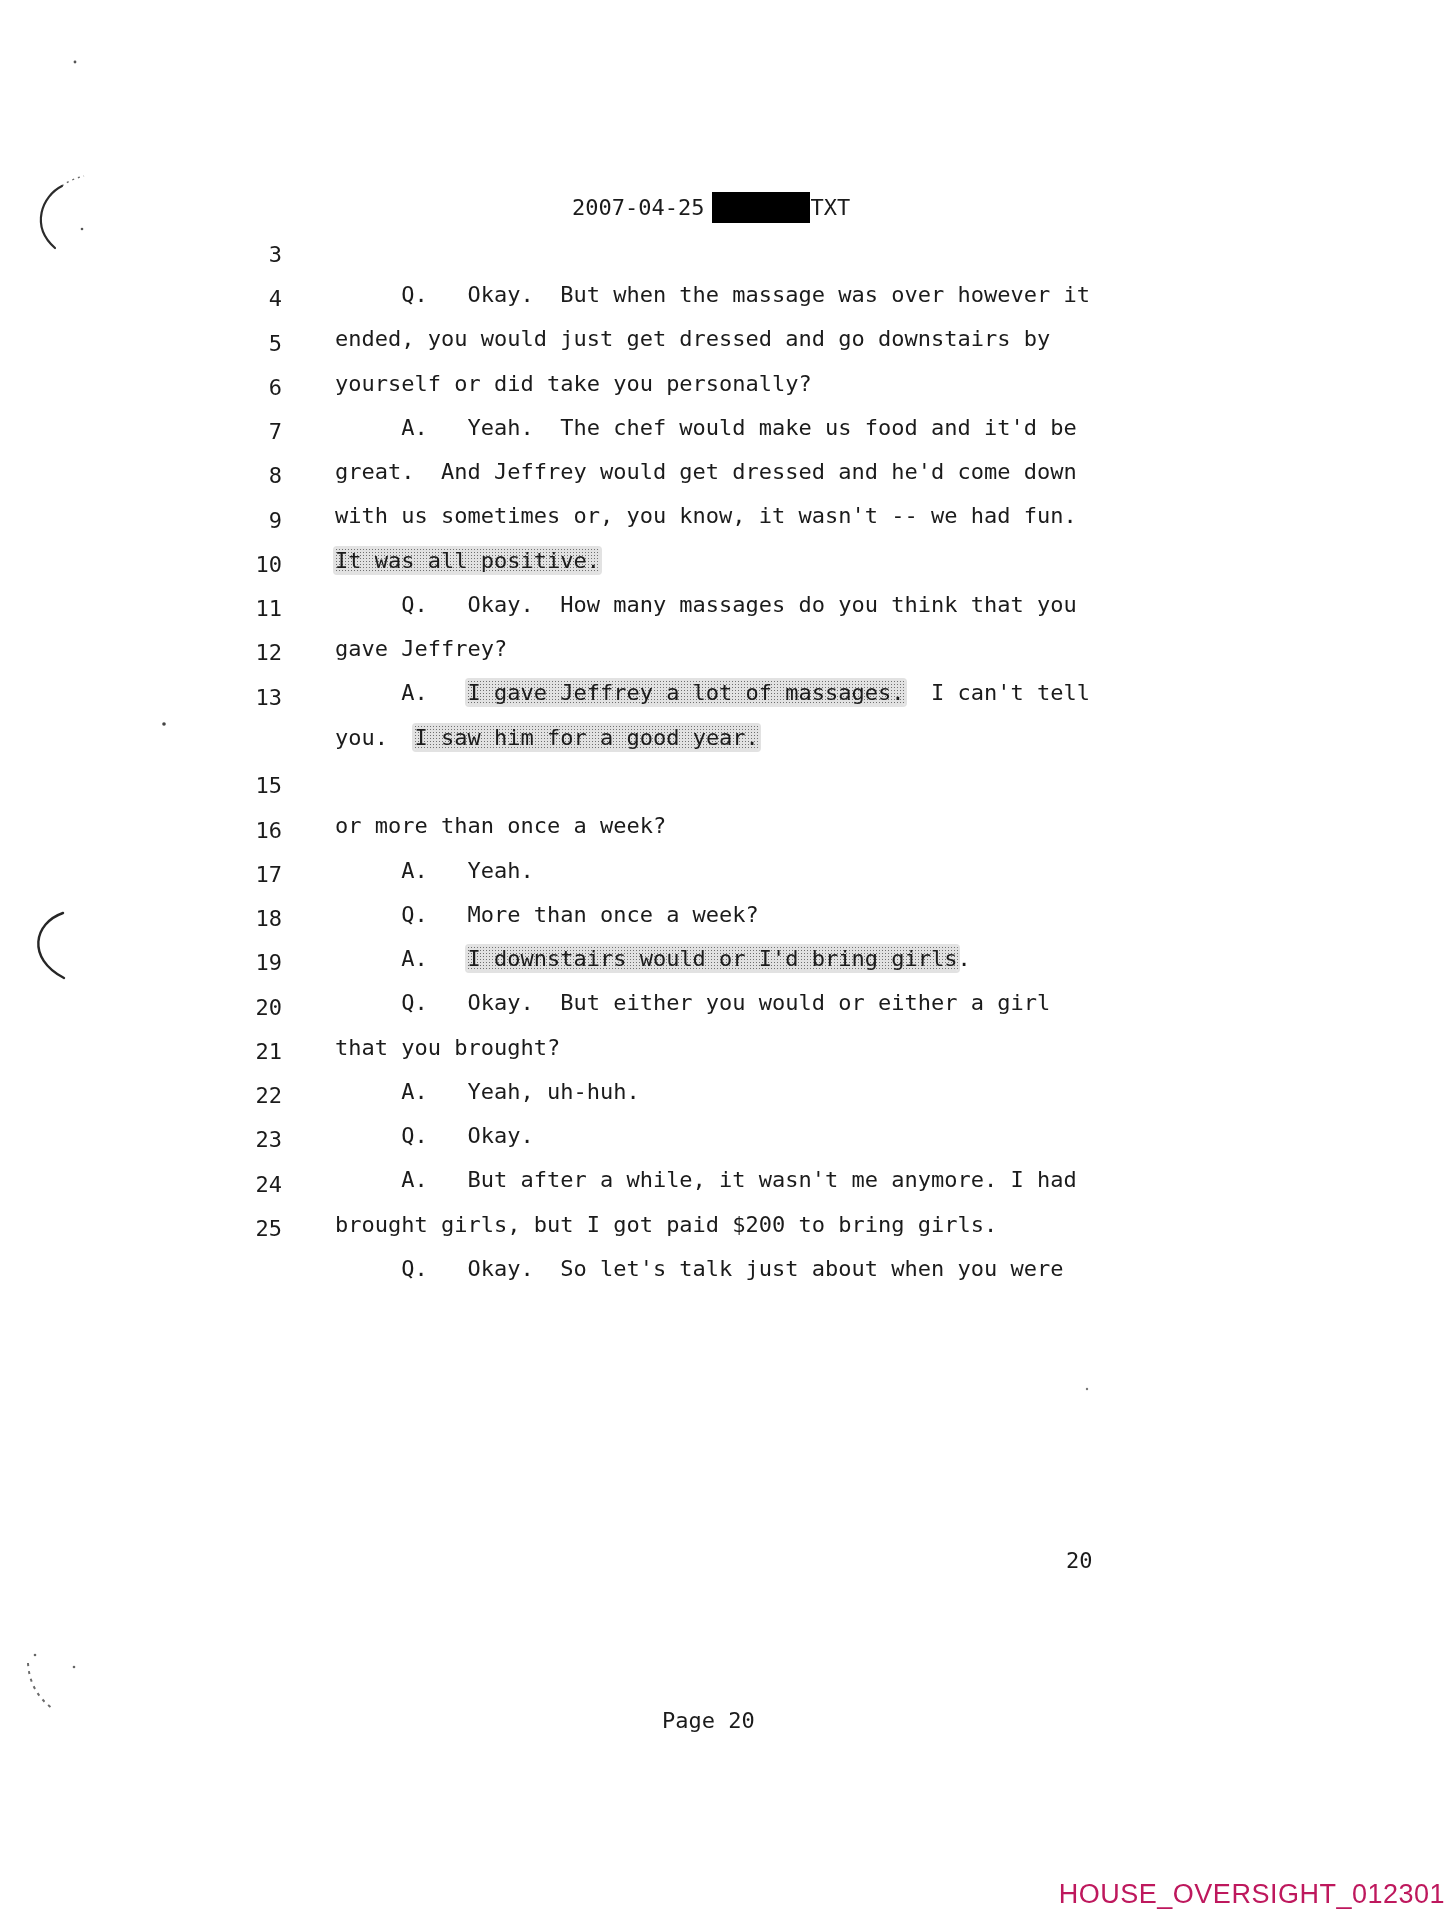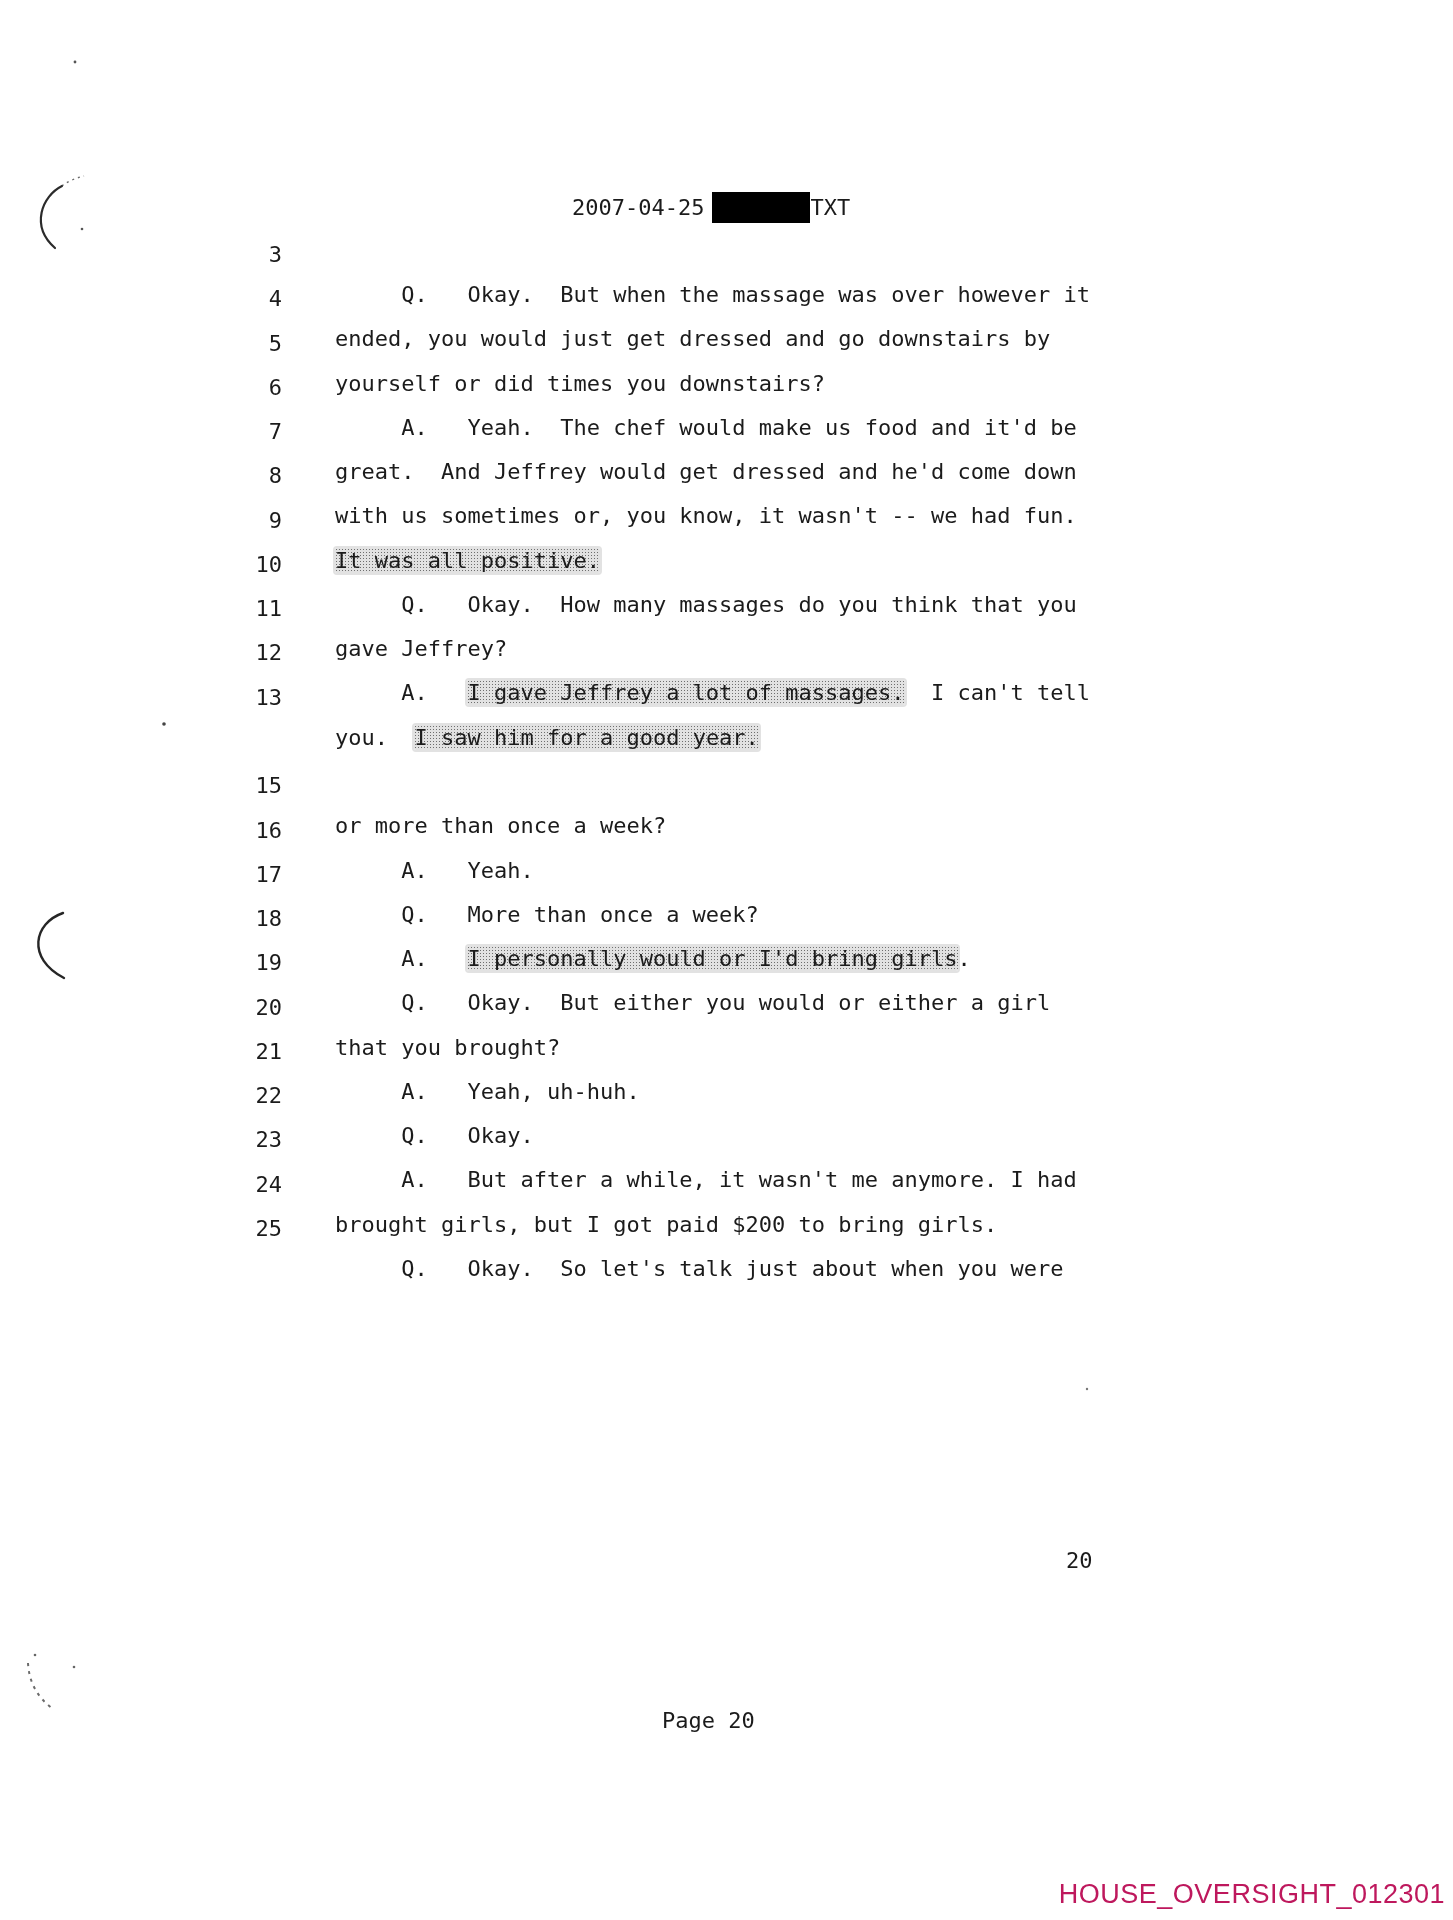--- a/index.html
+++ b/index.html
@@ -74,33 +74,33 @@
 
   <div class="doc-header">
     <span>2007-04-25</span>
     <span class="redaction-box"></span>
     <span>TXT</span>
   </div>
 
   <div class="lines">
       <div class="line" style="top: 240px;"><span class="num">3</span><span class="txt"><span>     Q.   Okay.  But when the massage was over however it</span></span></div>
       <div class="line" style="top: 284.27px;"><span class="num">4</span><span class="txt"><span>ended, you would just get dressed and go downstairs by</span></span></div>
-      <div class="line" style="top: 328.54px;"><span class="num">5</span><span class="txt"><span>yourself or did times you downstairs?</span></span></div>
+      <div class="line" style="top: 328.54px;"><span class="num">5</span><span class="txt"><span>yourself or did take you personally?</span></span></div>
       <div class="line" style="top: 372.81px;"><span class="num">6</span><span class="txt"><span>     A.   Yeah.  The chef would make us food and it'd be</span></span></div>
       <div class="line" style="top: 417.08px;"><span class="num">7</span><span class="txt"><span>great.  And Jeffrey would get dressed and he'd come down</span></span></div>
       <div class="line" style="top: 461.35px;"><span class="num">8</span><span class="txt"><span>with us sometimes or, you know, it wasn't -- we had fun.</span></span></div>
       <div class="line" style="top: 505.62px;"><span class="num">9</span><span class="txt"><span class="hl">It was all positive.</span></span></div>
       <div class="line" style="top: 549.89px;"><span class="num">10</span><span class="txt"><span>     Q.   Okay.  How many massages do you think that you</span></span></div>
       <div class="line" style="top: 594.16px;"><span class="num">11</span><span class="txt"><span>gave Jeffrey?</span></span></div>
       <div class="line" style="top: 638.43px;"><span class="num">12</span><span class="txt"><span>     A.   </span><span class="hl">I gave Jeffrey a lot of massages.</span><span>  I can't tell</span></span></div>
       <div class="line" style="top: 682.7px; padding-left: 40px;"><span class="num">13</span><span class="txt"><span>you.  </span><span class="hl">I saw him for a good year.</span></span></div>
       <div class="line" style="top: 771.24px;"><span class="num">15</span><span class="txt"><span>or more than once a week?</span></span></div>
       <div class="line" style="top: 815.51px;"><span class="num">16</span><span class="txt"><span>     A.   Yeah.</span></span></div>
       <div class="line" style="top: 859.78px;"><span class="num">17</span><span class="txt"><span>     Q.   More than once a week?</span></span></div>
-      <div class="line" style="top: 904.05px;"><span class="num">18</span><span class="txt"><span>     A.   </span><span class="hl">I personally would or I'd bring girls</span><span>.</span></span></div>
+      <div class="line" style="top: 904.05px;"><span class="num">18</span><span class="txt"><span>     A.   </span><span class="hl">I downstairs would or I'd bring girls</span><span>.</span></span></div>
       <div class="line" style="top: 948.32px;"><span class="num">19</span><span class="txt"><span>     Q.   Okay.  But either you would or either a girl</span></span></div>
       <div class="line" style="top: 992.59px;"><span class="num">20</span><span class="txt"><span>that you brought?</span></span></div>
       <div class="line" style="top: 1036.86px;"><span class="num">21</span><span class="txt"><span>     A.   Yeah, uh-huh.</span></span></div>
       <div class="line" style="top: 1081.13px;"><span class="num">22</span><span class="txt"><span>     Q.   Okay.</span></span></div>
       <div class="line" style="top: 1125.4px;"><span class="num">23</span><span class="txt"><span>     A.   But after a while, it wasn't me anymore. I had</span></span></div>
       <div class="line" style="top: 1169.67px; padding-left: 48px;"><span class="num">24</span><span class="txt"><span>brought girls, but I got paid $200 to bring girls.</span></span></div>
       <div class="line" style="top: 1213.94px;"><span class="num">25</span><span class="txt"><span>     Q.   Okay.  So let's talk just about when you were</span></span></div>
     </div>
 
   <div class="page-num-right">20</div>

